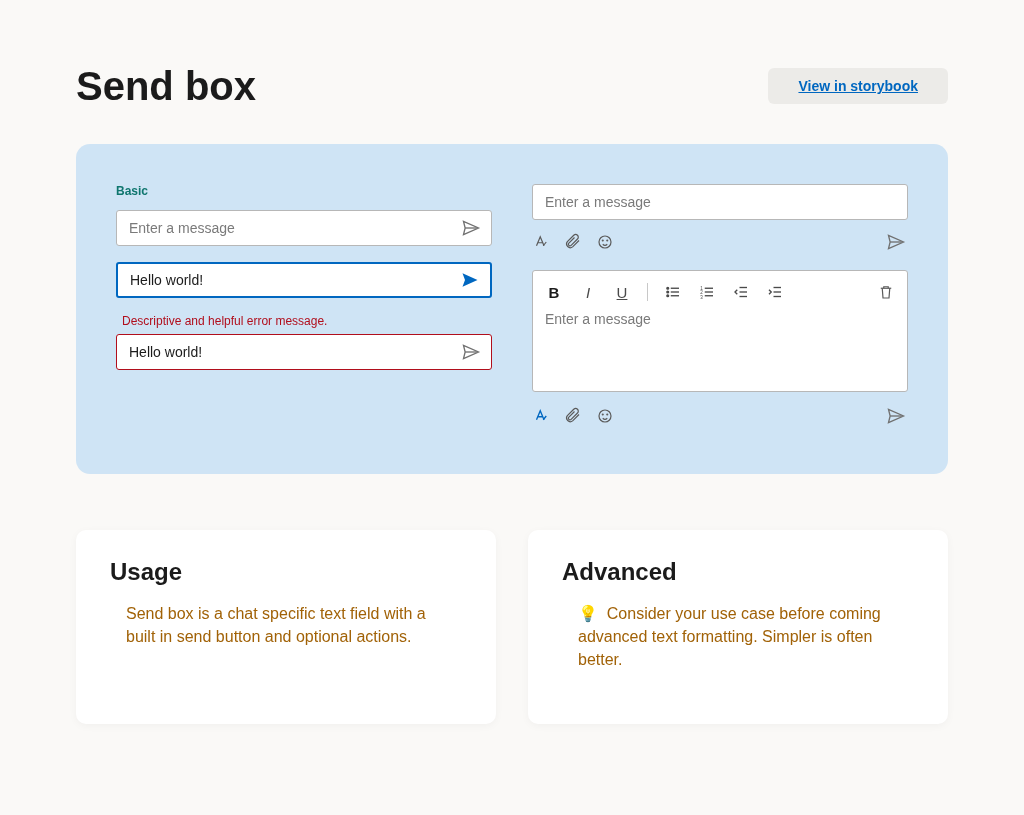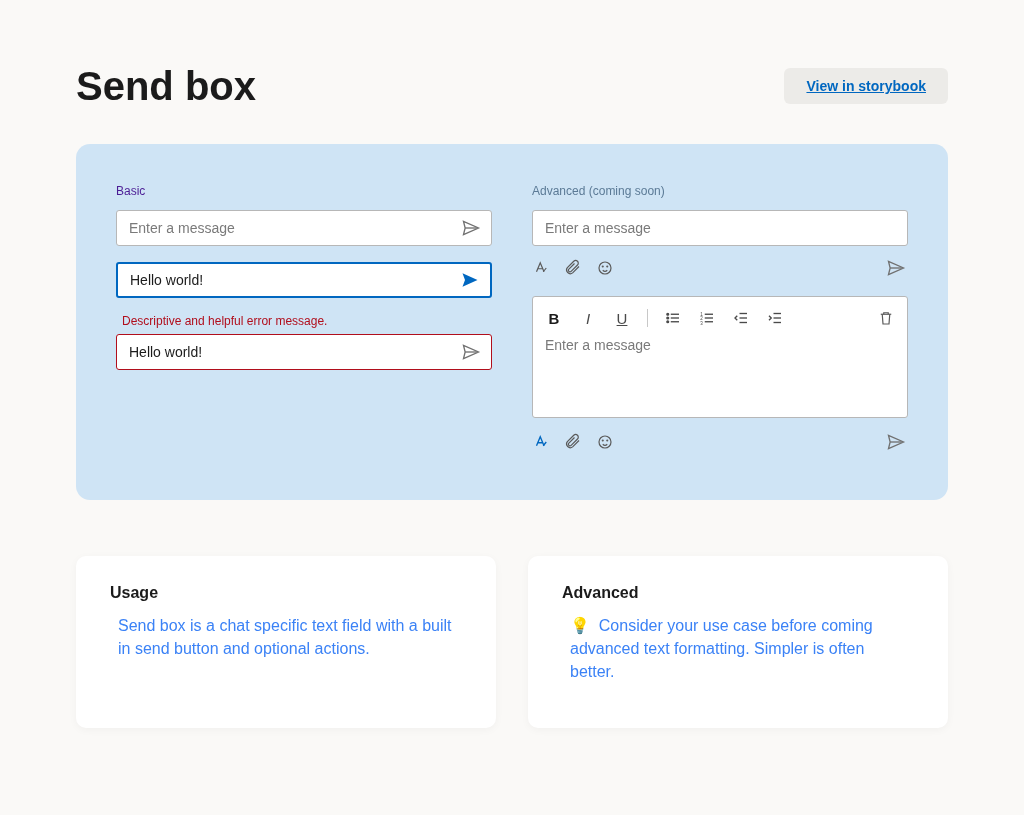--- a/index.html
+++ b/index.html
@@ -28,40 +28,40 @@
     font-size: 40px;
     font-weight: 600;
     margin: 0;
     line-height: 1.1;
     color: #1b1b1b;
   }
   .storybook-btn {
     background: #ecebe8;
     border: none;
     border-radius: 6px;
-    padding: 10px 22px;
+    padding: 10px 30px;
     font-size: 14px;
     font-weight: 600;
     color: #0067c0;
     text-decoration: underline;
     cursor: pointer;
   }
 
   .showcase {
     background: #cfe4f5;
     border-radius: 14px;
     padding: 40px 40px 46px 40px;
     display: flex;
     gap: 40px;
   }
   .col { flex: 1; min-width: 0; }
   .group-label {
     font-size: 12px;
-    font-weight: 400;
-    color: #4c1d95;
+    font-weight: 700;
+    color: #0f766e;
     margin: 0 0 12px 0;
   }
   .group-label.dim { color: #5b7a96; font-weight: 500; }
 
   .sendbox {
     display: flex;
     align-items: center;
     background: #ffffff;
     border: 1px solid #b7b7b7;
     border-radius: 3px;
@@ -144,29 +144,29 @@
     margin-top: 56px;
   }
   .card {
     flex: 1;
     background: #ffffff;
     border-radius: 10px;
     padding: 28px 34px 36px 34px;
     box-shadow: 0 2px 8px rgba(0,0,0,0.04);
   }
   .card h2 {
-    font-size: 16px;
+    font-size: 24px;
     font-weight: 600;
     margin: 0 0 12px 0;
   }
   .card p {
     font-size: 16px;
-    margin: 8px;
+    margin: 16px;
     line-height: 1.45;
-    color: #3b82f6;
+    color: #a16207;
   }
   .bulb { font-size: 16px; }
 </style>
 </head>
 <body>
 
 <div class="page">
 
   <div class="header">
     <h1 class="page-title">Send box</h1>
@@ -203,21 +203,20 @@
         <span class="send-icon">
           <svg viewBox="0 0 24 24" fill="none" stroke="currentColor" stroke-width="1.6">
               <path d="M3 20l18-8L3 4l2 8-2 8z"></path>
               <path d="M5 12h14"></path>
             </svg>
         </span>
       </div>
     </div>
 
     <div class="col">
-      <p class="group-label dim">Advanced (coming soon)</p>
 
       <div class="sendbox" style="margin-bottom:10px">
         <input class="input" placeholder="Enter a message" style="">
       </div>
       <div class="toolbar-row">
         <span class="tb-icon">
           <svg viewBox="0 0 24 24" fill="none" stroke="currentColor" stroke-width="1.6">
               <path d="M6 17L11 5l5 12M8 13h6"></path>
               <path d="M15 17l4-5"></path>
             </svg>

